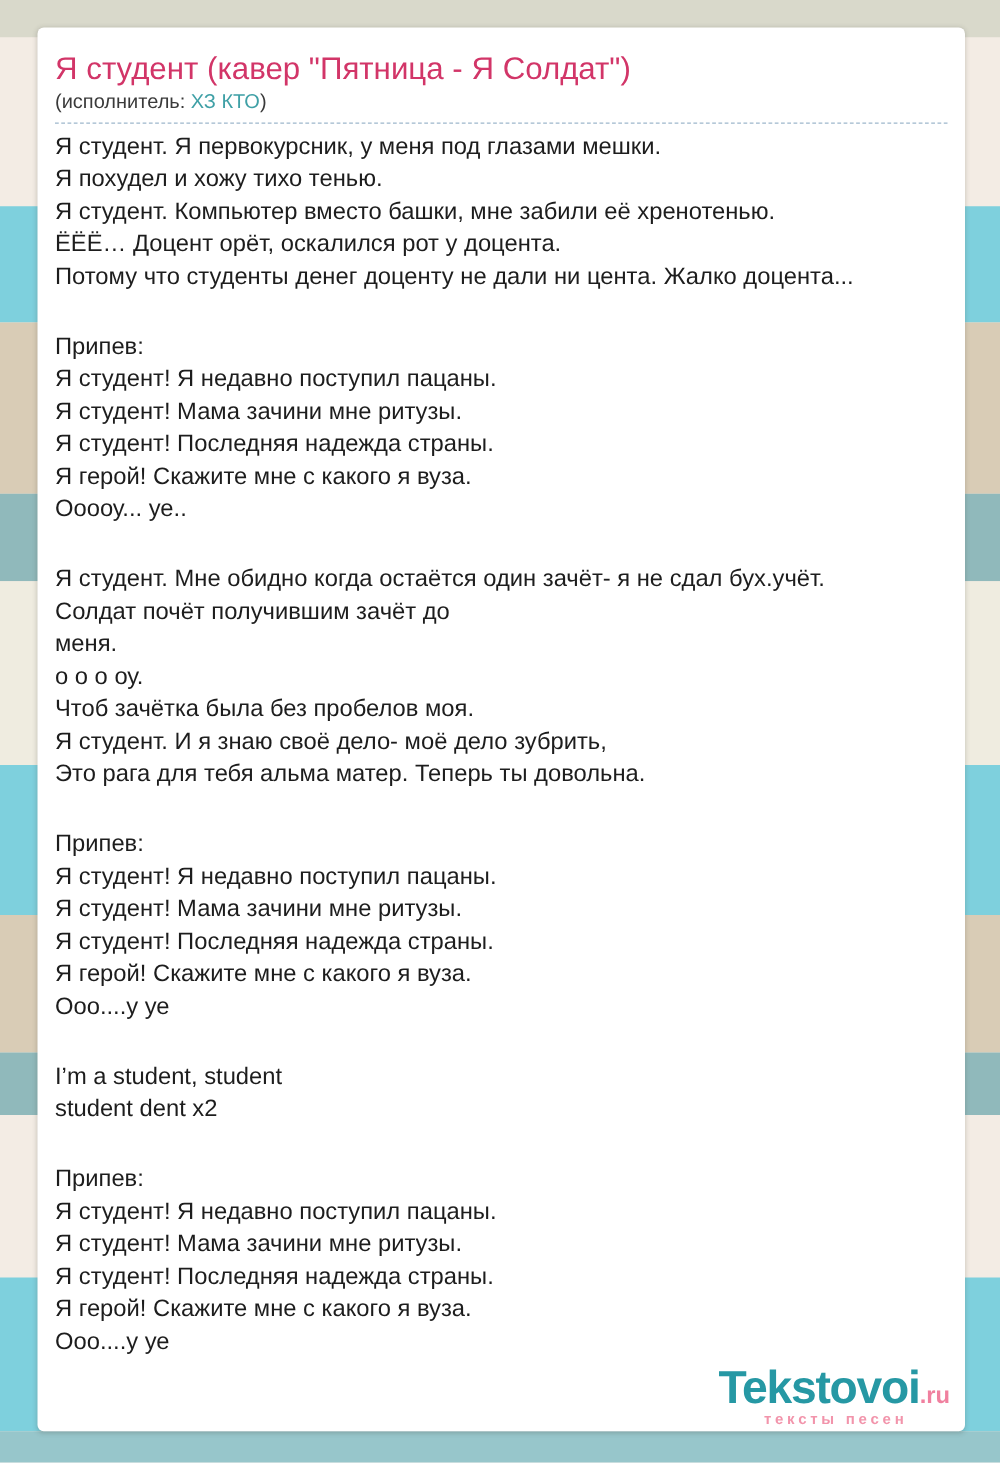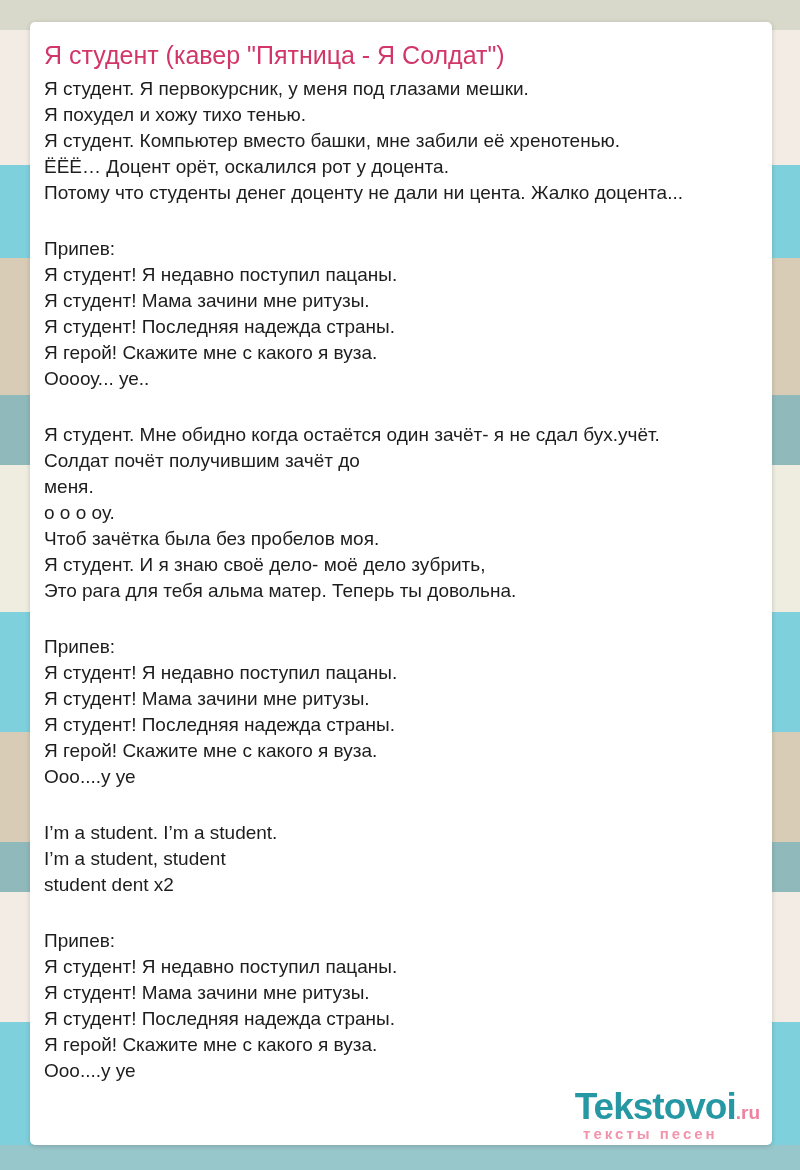--- a/index.html
+++ b/index.html
@@ -91,25 +91,24 @@
   .logo-domain {
     font-size: 19px;
     font-weight: 700;
     color: #f0809f;
     letter-spacing: 0;
   }
   .logo-tagline {
     display: block;
     margin-top: 1px;
     margin-right: 34px;
-    font-size: 15px;
+    font-size: 12px;
     font-weight: 700;
     color: #f294ab;
     letter-spacing: 3px;
-    text-align: center;
   }
 </style>
 </head>
 <body>
 
 <div class="bg-stripes">
     <div class="stripe" style="top: 0px; height: 30px; background: rgb(217, 217, 203);"></div>
     <div class="stripe" style="top: 30px; height: 135px; background: rgb(243, 236, 228);"></div>
     <div class="stripe" style="top: 165px; height: 93px; background: rgb(126, 208, 221);"></div>
     <div class="stripe" style="top: 258px; height: 137px; background: rgb(217, 204, 182);"></div>
@@ -120,20 +119,23 @@
     <div class="stripe" style="top: 842px; height: 50px; background: rgb(144, 185, 187);"></div>
     <div class="stripe" style="top: 892px; height: 130px; background: rgb(243, 236, 228);"></div>
     <div class="stripe" style="top: 1022px; height: 123px; background: rgb(126, 208, 221);"></div>
     <div class="stripe" style="top: 1145px; height: 25px; background: rgb(151, 198, 203);"></div>
   </div>
 
 <div class="card">
 
   <h1 class="song-title">Я студент (кавер "Пятница - Я Солдат")</h1>
 
+  <div class="artist-line">
+    <span>(исполнитель: </span><a class="artist-link">ХЗ КТО</a><span>)</span>
+  </div>
 
   <div class="lyrics">
       <div class="block">
         <div class="line">Я студент. Я первокурсник, у меня под глазами мешки.</div>
         <div class="line">Я похудел и хожу тихо тенью.</div>
         <div class="line">Я студент. Компьютер вместо башки, мне забили её хренотенью.</div>
         <div class="line">ЁЁЁ… Доцент орёт, оскалился рот у доцента.</div>
         <div class="line">Потому что студенты денег доценту не дали ни цента. Жалко доцента...</div>
       </div>
       <div class="block">
@@ -155,21 +157,20 @@
       </div>
       <div class="block">
         <div class="line">Припев:</div>
         <div class="line">Я студент! Я недавно поступил пацаны.</div>
         <div class="line">Я студент! Мама зачини мне ритузы.</div>
         <div class="line">Я студент! Последняя надежда страны.</div>
         <div class="line">Я герой! Скажите мне с какого я вуза.</div>
         <div class="line">Ооо....у уе</div>
       </div>
       <div class="block">
-        <div class="line">I’m a student. I’m a student.</div>
         <div class="line">I’m a student, student</div>
         <div class="line">student dent x2</div>
       </div>
       <div class="block">
         <div class="line">Припев:</div>
         <div class="line">Я студент! Я недавно поступил пацаны.</div>
         <div class="line">Я студент! Мама зачини мне ритузы.</div>
         <div class="line">Я студент! Последняя надежда страны.</div>
         <div class="line">Я герой! Скажите мне с какого я вуза.</div>
         <div class="line">Ооо....у уе</div>

